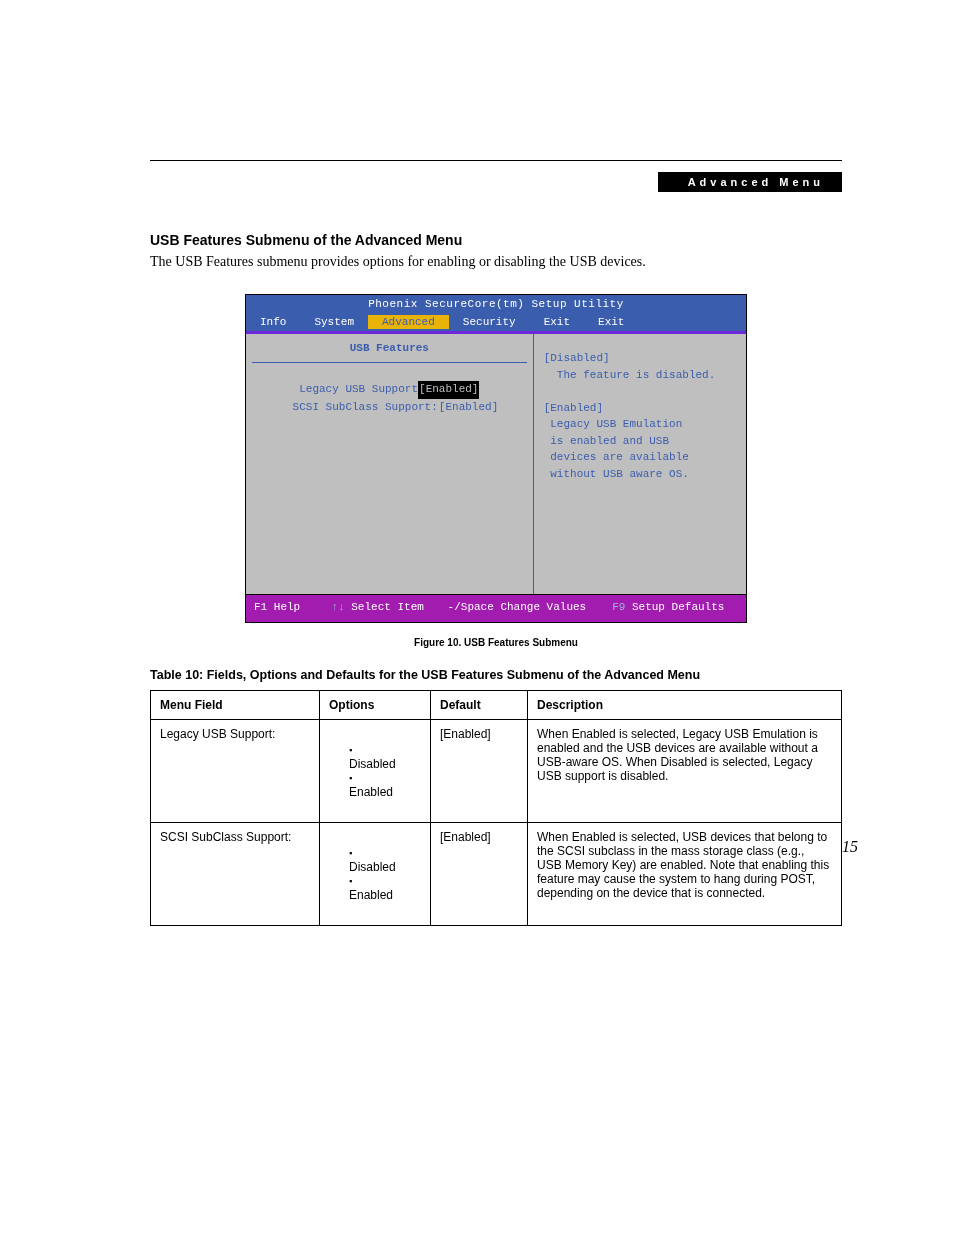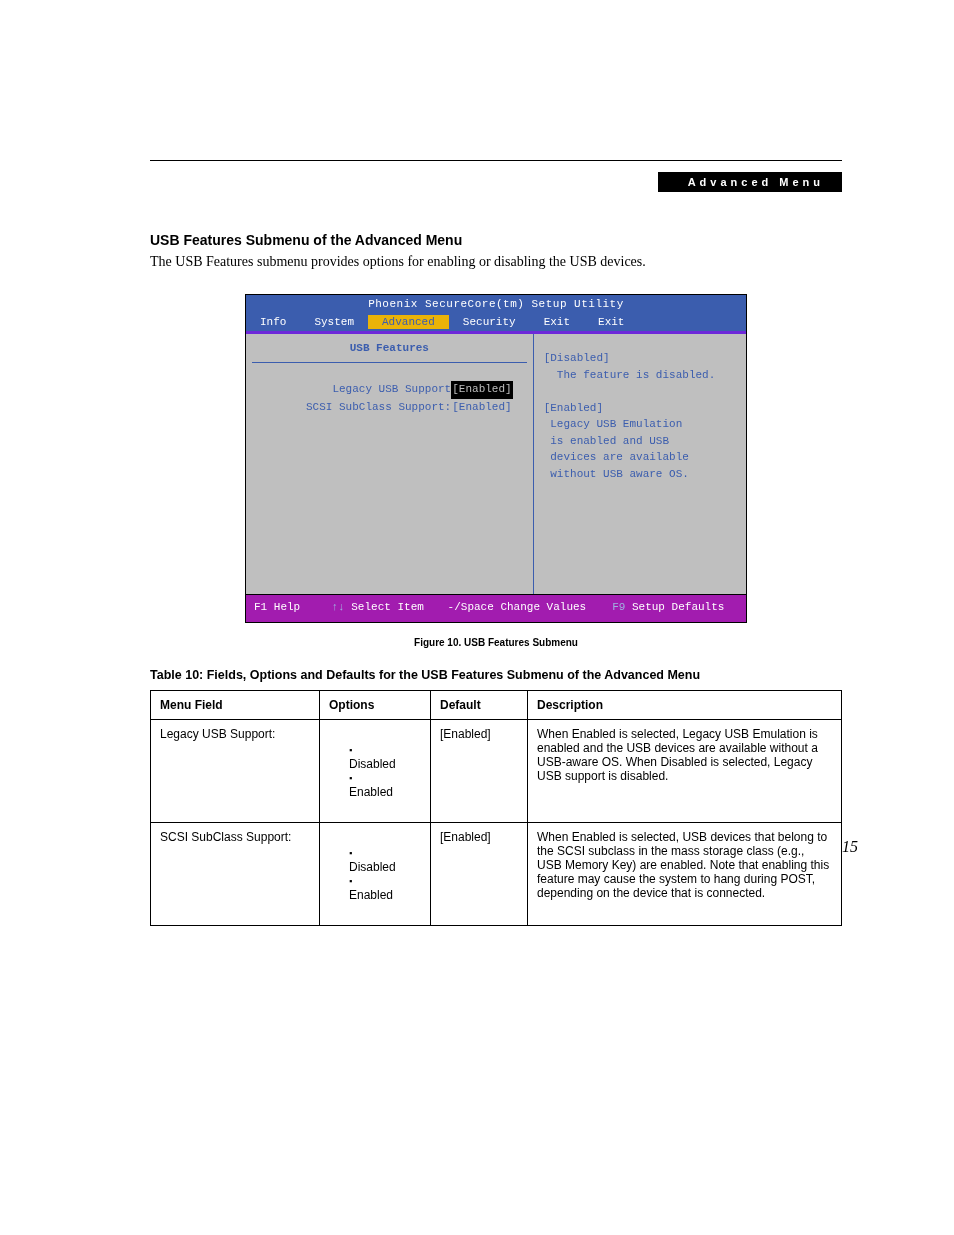--- a/index.html
+++ b/index.html
@@ -105,21 +105,21 @@
   .bios-panel-title.noline {
     border-bottom: 1px solid #3b5dae;
   }
   .bios-options {
     padding: 18px 12px;
     color: #3b5dae;
     line-height: 1.6;
   }
   .bios-row {
     display: flex;
-    justify-content: flex-end;
+    justify-content: center;
     align-items: center;
     padding: 0 8px;
   }
   .bios-row .label { white-space: pre; }
   .bios-val {
     color: #3b5dae;
     padding: 0 1px;
   }
   .bios-val.sel2 {
     background: #000;

